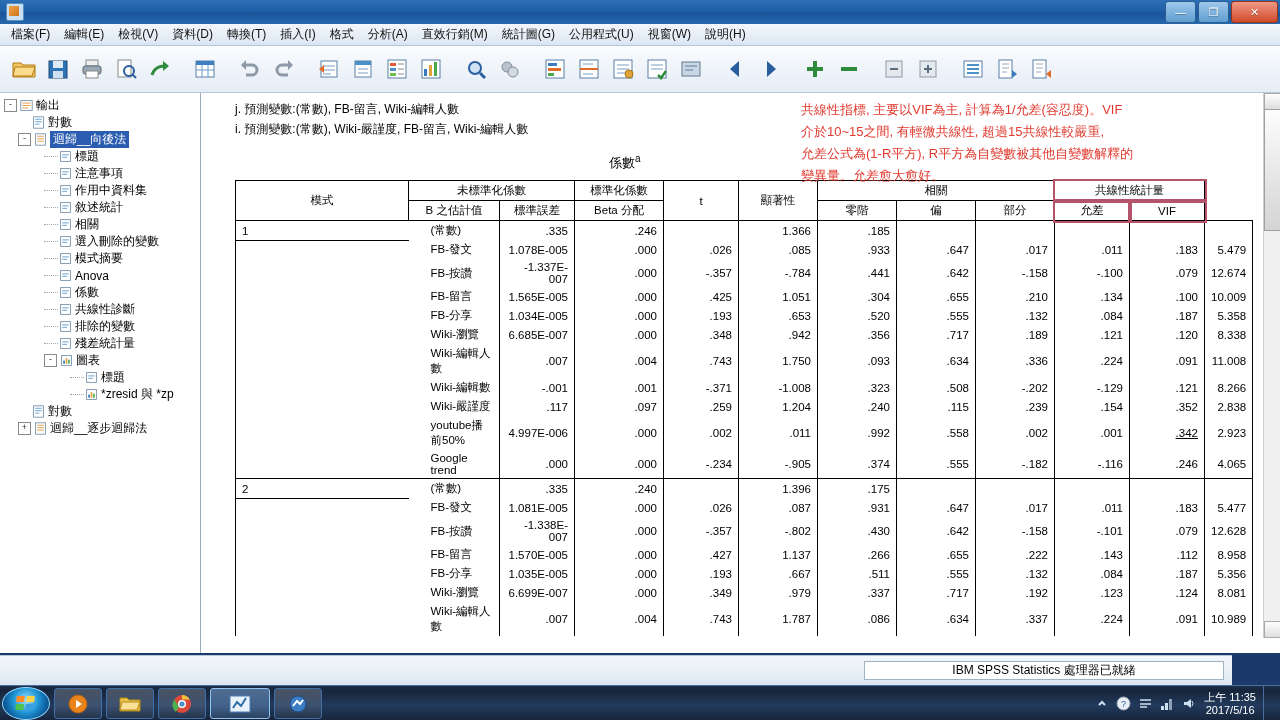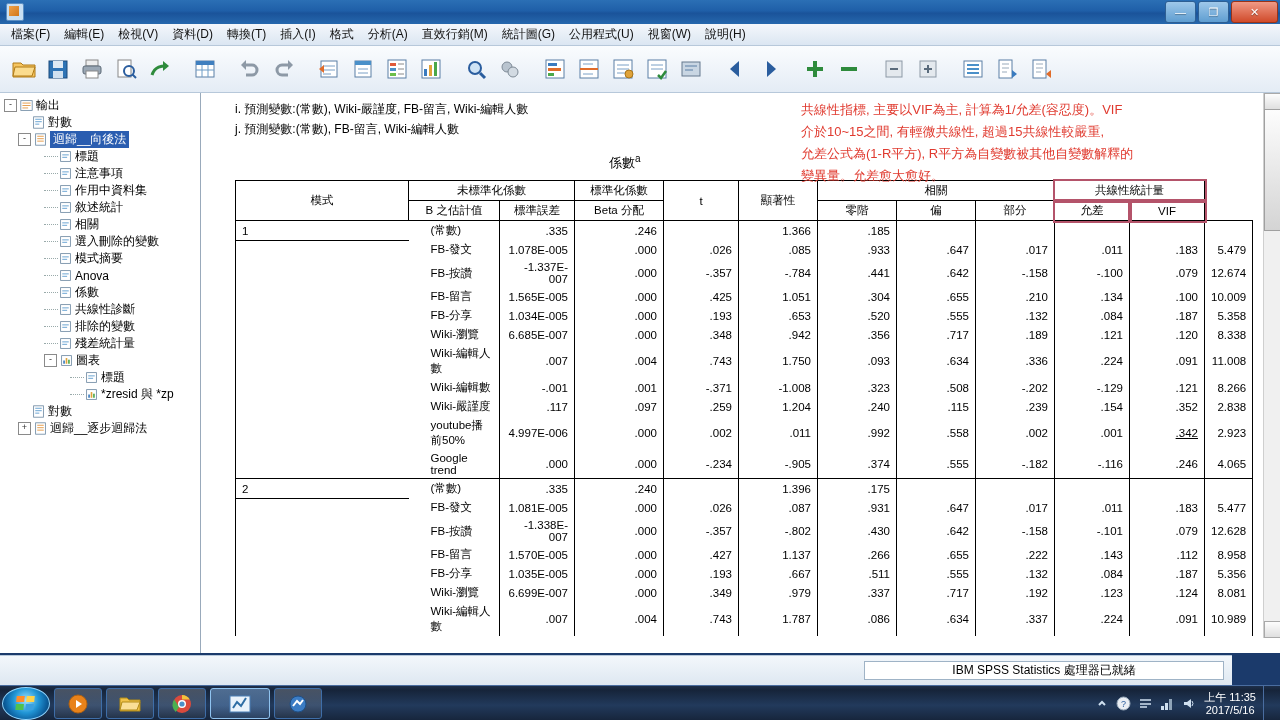--- a/index.html
+++ b/index.html
@@ -541,22 +541,22 @@
         <div class="lbl">迴歸__逐步迴歸法</div>
       </div>
 
     </div>
   </div>
 
   <div class="viewer">
     <div class="content">
 
       <div class="footnotes">
+        <div>j. 預測變數:(常數), FB-留言, Wiki-編輯人數</div>
         <div>i. 預測變數:(常數), Wiki-嚴謹度, FB-留言, Wiki-編輯人數</div>
-        <div>j. 預測變數:(常數), FB-留言, Wiki-編輯人數</div>
       </div>
 
       <div class="redblock">
         <div>共線性指標, 主要以VIF為主, 計算為1/允差(容忍度)。VIF</div>
         <div>介於10~15之間, 有輕微共線性, 超過15共線性較嚴重,</div>
         <div>允差公式為(1-R平方), R平方為自變數被其他自變數解釋的</div>
         <div>變異量。允差愈大愈好。</div>
       </div>
 
       <div class="tbl-title">

